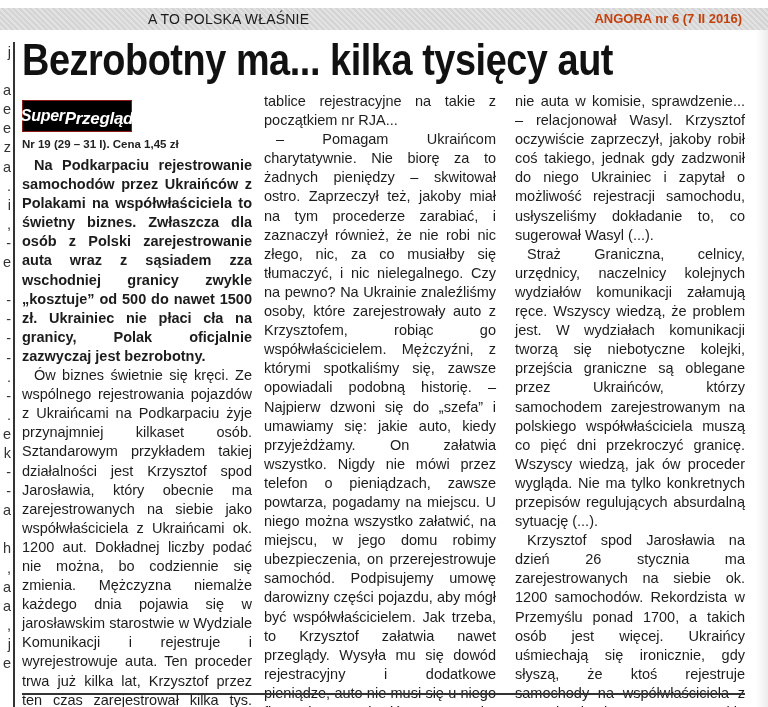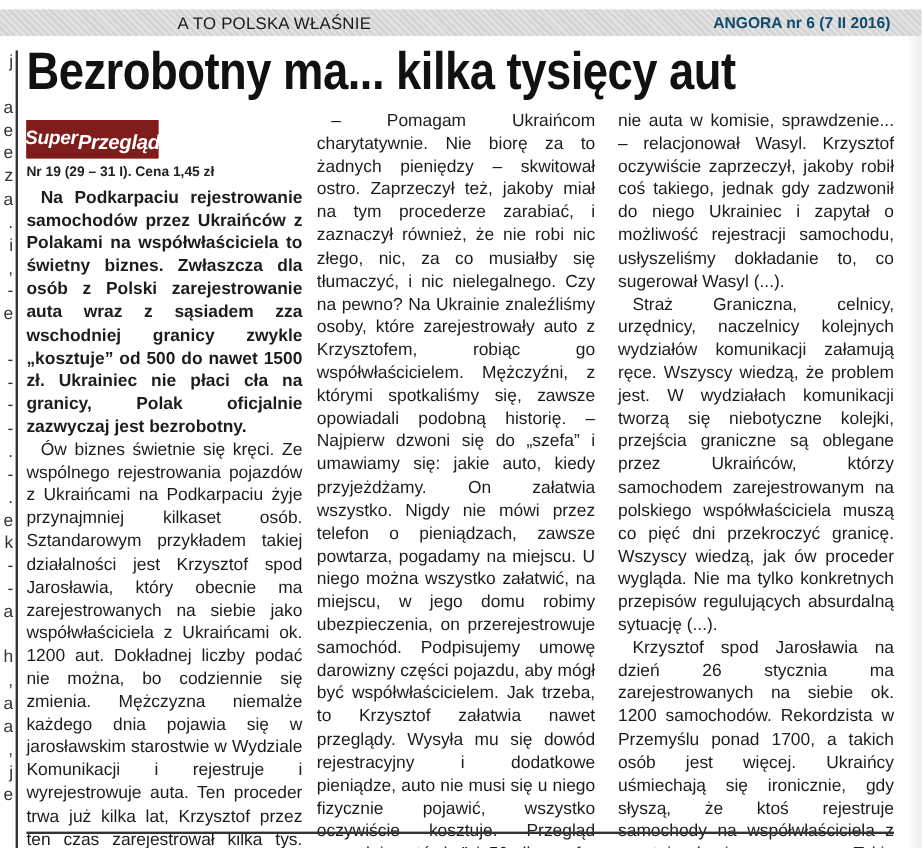--- a/index.html
+++ b/index.html
@@ -14,41 +14,41 @@
     position: absolute; left: 0; top: 8px; width: 768px; height: 22px;
     background: #dcdcdc;
     background-image: repeating-linear-gradient(45deg, #d4d4d4 0 2px, #e2e2e2 2px 4px);
   }
   .section-title {
     position: absolute; left: 104px; top: 11px;
     font-weight: normal; font-size: 14px; letter-spacing: 0.2px; color: #1a1a1a; margin-left: 44px;
   }
   .issue-info {
     position: absolute; right: 26px; top: 11px;
-    font-weight: bold; font-size: 13px; color: #0c4a6e;
+    font-weight: bold; font-size: 13px; color: #c2410c;
   }
   .left-fragment {
     position: absolute; left: 0; top: 42px; width: 11px; height: 665px;
     font-size: 14.5px; line-height: 21.7px; color: #333; overflow: hidden;
     text-align: right;
   }
   .left-rule {
     position: absolute; left: 13px; top: 42px; width: 1.5px; height: 665px; background: #333;
   }
   .headline {
     position: absolute; left: 22px; top: 30px;
     font-family: "Liberation Sans", sans-serif;
     font-weight: bold; font-size: 44px; line-height: 60px;
     letter-spacing: -0.5px;
     transform: scaleX(0.86); transform-origin: left top;
     white-space: nowrap; color: #111;
   }
   .logo {
     position: absolute; left: 22px; top: 100px; width: 108px; height: 30px;
-    background: #7f1d1d; border: 1px solid #8a1a14;
+    background: #000000; border: 1px solid #8a1a14;
     color: #fff; font-weight: bold; font-style: italic;
     display: flex; align-items: center; justify-content: center;
     font-size: 17px; letter-spacing: -0.3px;
   }
   .logo .super { font-size: 16px; }
   .logo .nowosci { font-size: 17px; position: relative; top: 3px; }
   .issue-line {
     position: absolute; left: 22px; top: 138px;
     font-size: 11.5px; font-weight: bold; color: #222;
   }
@@ -125,20 +125,21 @@
   <span class="nowosci">Przegląd</span>
 </div>
 <div class="issue-line">Nr 19 (29 – 31 I). Cena 1,45 zł</div>
 
 <div class="col col1">
   <p class="lead indent">Na Podkarpaciu rejestrowanie samochodów przez Ukraińców z Polakami na współwłaściciela to świetny biznes. Zwłaszcza dla osób z Polski zarejestrowanie auta wraz z sąsiadem zza wschodniej granicy zwykle „kosztuje” od 500 do nawet 1500 zł. Ukrainiec nie płaci cła na granicy, Polak oficjalnie zazwyczaj jest bezrobotny.</p>
   <p class="indent">Ów biznes świetnie się kręci. Ze wspólnego rejestrowania pojazdów z Ukraińcami na Podkarpaciu żyje przynajmniej kilkaset osób. Sztandarowym przykładem takiej działalności jest Krzysztof spod Jarosławia, który obecnie ma zarejestrowanych na siebie jako współwłaściciela z Ukraińcami ok. 1200 aut. Dokładnej liczby podać nie można, bo codziennie się zmienia. Mężczyzna niemalże każdego dnia pojawia się w jarosławskim starostwie w Wydziale Komunikacji i rejestruje i wyrejestrowuje auta. Ten proceder trwa już kilka lat, Krzysztof przez ten czas zarejestrował kilka tys. samochodów. Oficjalnie jest bezrobotny, żadnego majątku nie posiada, gdyż wszystko, co ma, zapisane jest na członków rodziny. Pod jego domem cały czas stoi kilkanaście aut, którym zamienia</p>
 </div>
 
 <div class="col col2">
+  <p>tablice rejestracyjne na takie z początkiem nr RJA...</p>
   <p class="indent">– Pomagam Ukraińcom charytatywnie. Nie biorę za to żadnych pieniędzy – skwitował ostro. Zaprzeczył też, jakoby miał na tym procederze zarabiać, i zaznaczył również, że nie robi nic złego, nic, za co musiałby się tłumaczyć, i nic nielegalnego. Czy na pewno? Na Ukrainie znaleźliśmy osoby, które zarejestrowały auto z Krzysztofem, robiąc go współwłaścicielem. Mężczyźni, z którymi spotkaliśmy się, zawsze opowiadali podobną historię. – Najpierw dzwoni się do „szefa” i umawiamy się: jakie auto, kiedy przyjeżdżamy. On załatwia wszystko. Nigdy nie mówi przez telefon o pieniądzach, zawsze powtarza, pogadamy na miejscu. U niego można wszystko załatwić, na miejscu, w jego domu robimy ubezpieczenia, on przerejestrowuje samochód. Podpisujemy umowę darowizny części pojazdu, aby mógł być współwłaścicielem. Jak trzeba, to Krzysztof załatwia nawet przeglądy. Wysyła mu się dowód rejestracyjny i dodatkowe pieniądze, auto nie musi się u niego fizycznie pojawić, wszystko oczywiście kosztuje. Przegląd normalnie „stówkę” i 50 dla szefa. Ja za to, że Krzysztof zarejestrował mój samochód jako współwłaściciel, zapłaciłem 400 euro. To taka najniższa kwota. Rejestrują za więcej, to dodatkowa opłata np. za szuka-</p>
 </div>
 
 <div class="col col3">
   <p>nie auta w komisie, sprawdzenie... – relacjonował Wasyl. Krzysztof oczywiście zaprzeczył, jakoby robił coś takiego, jednak gdy zadzwonił do niego Ukrainiec i zapytał o możliwość rejestracji samochodu, usłyszeliśmy dokładanie to, co sugerował Wasyl (...).</p>
   <p class="indent">Straż Graniczna, celnicy, urzędnicy, naczelnicy kolejnych wydziałów komunikacji załamują ręce. Wszyscy wiedzą, że problem jest. W wydziałach komunikacji tworzą się niebotyczne kolejki, przejścia graniczne są oblegane przez Ukraińców, którzy samochodem zarejestrowanym na polskiego współwłaściciela muszą co pięć dni przekroczyć granicę. Wszyscy wiedzą, jak ów proceder wygląda. Nie ma tylko konkretnych przepisów regulujących absurdalną sytuację (...).</p>
   <p class="indent">Krzysztof spod Jarosławia na dzień 26 stycznia ma zarejestrowanych na siebie ok. 1200 samochodów. Rekordzista w Przemyślu ponad 1700, a takich osób jest więcej. Ukraińcy uśmiechają się ironicznie, gdy słyszą, że ktoś rejestruje samochody na współwłaściciela z czystej chęci pomocy. – Takie rzeczy się nie zdarzają – podkreślał Wasyl, ale oni interweniować nie będą, gdyż zaoszczędzają na cle czasem nawet kilka tysięcy dolarów (...).</p>
 
 </div>
 

